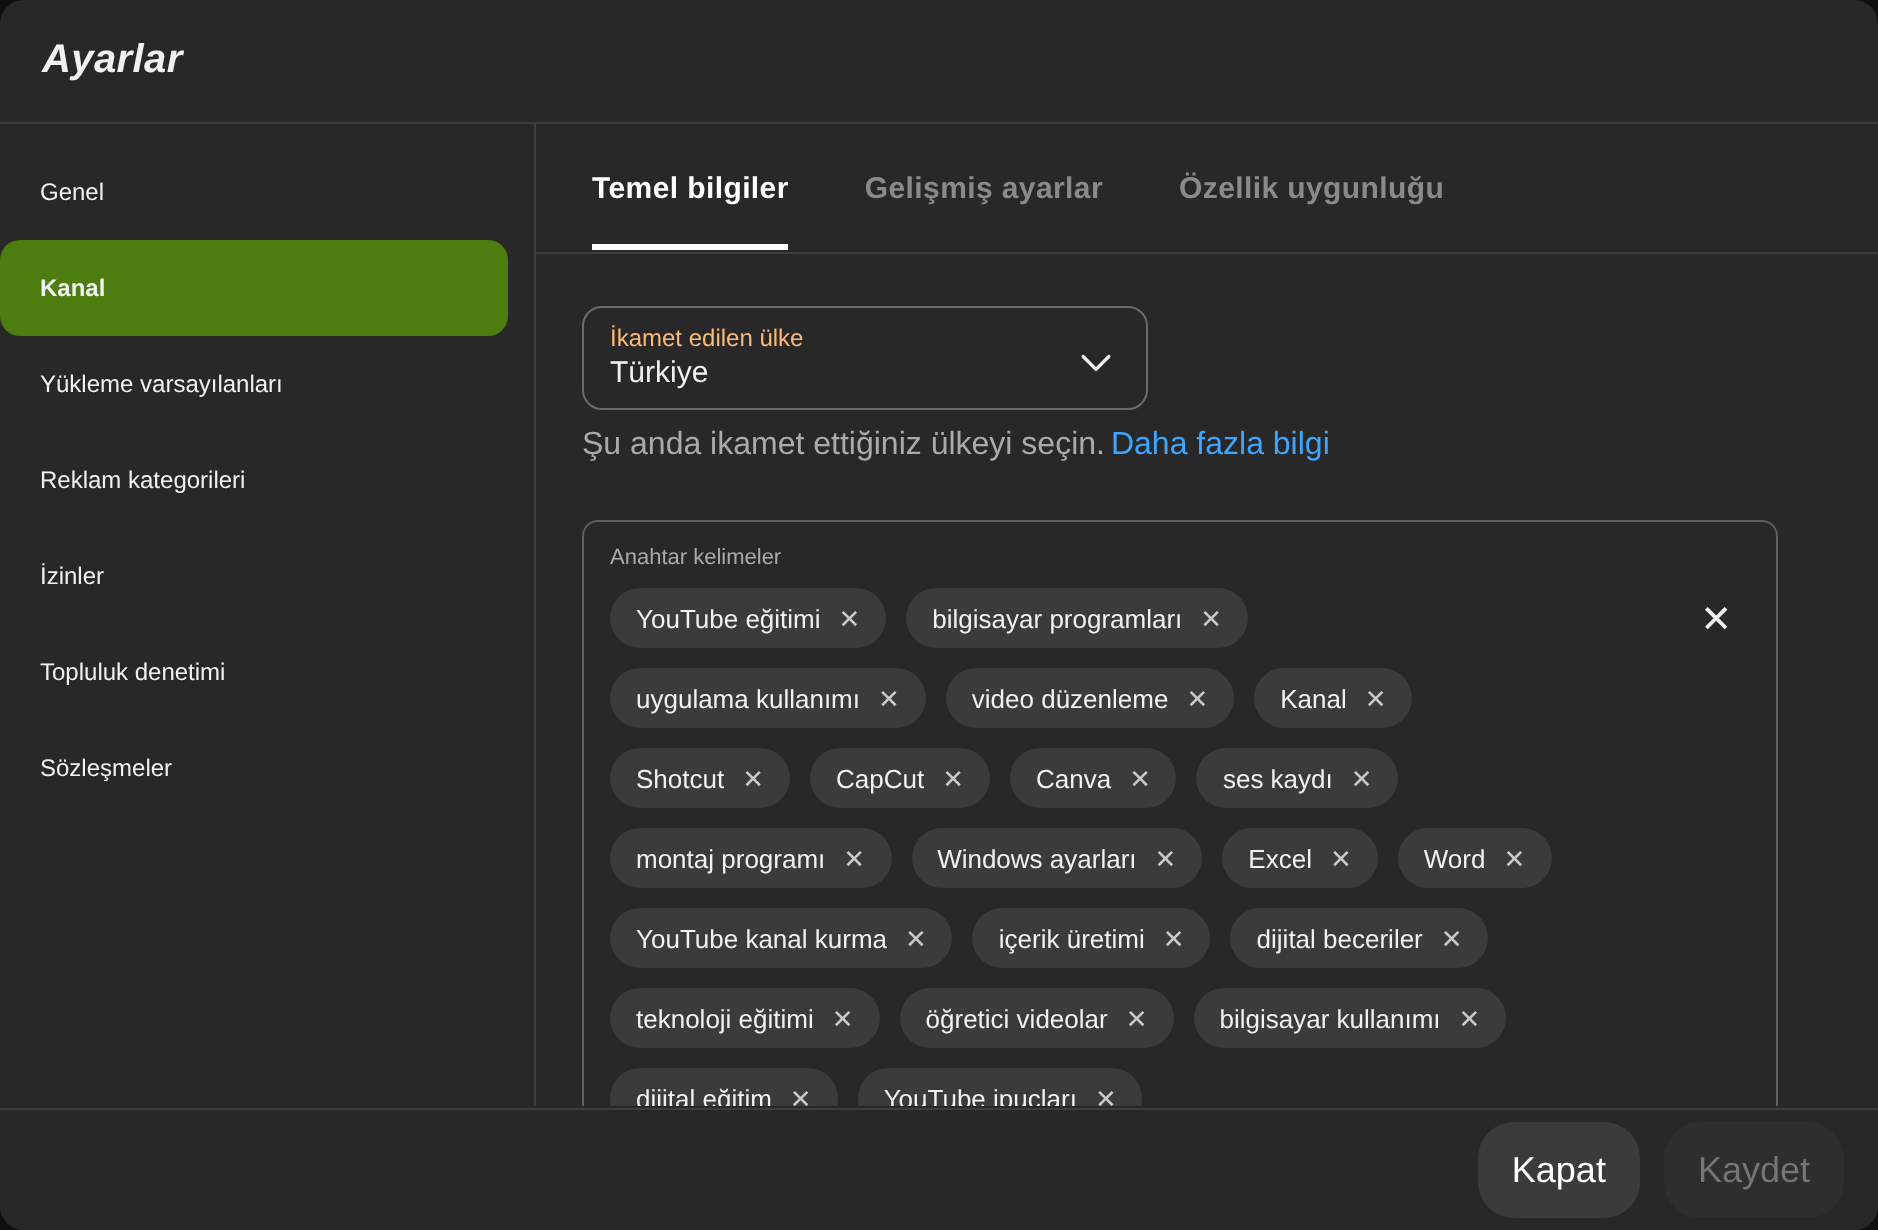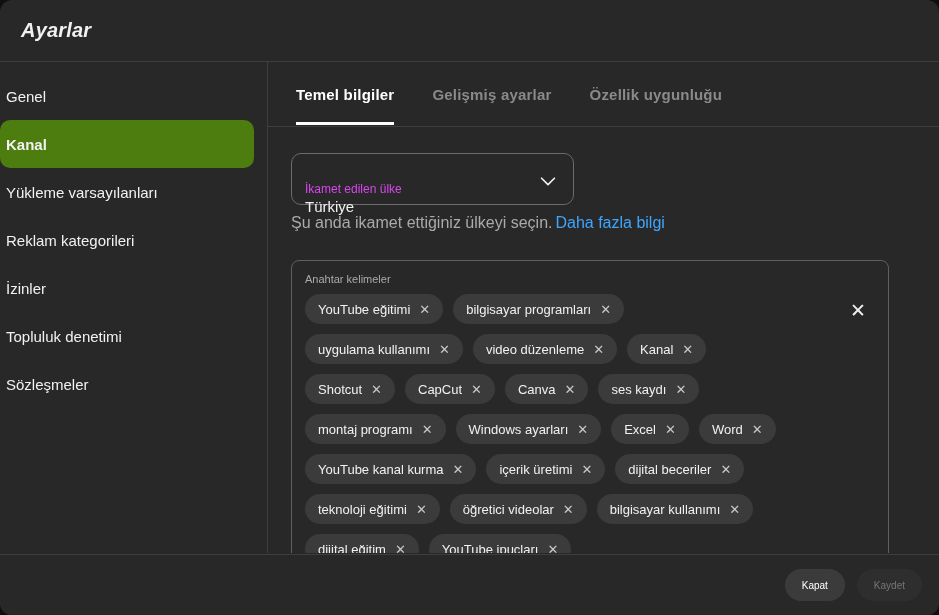--- a/index.html
+++ b/index.html
@@ -14,22 +14,22 @@
     border-bottom:1px solid #3e3e3e;
     font-style:italic;
   }
   .header .title{ font-size:20px; font-weight:700; color:#f1f1f1; letter-spacing:.2px; }
   
   .body{ display:flex; height:491px; }
   .sidebar{
     width:268px; flex:0 0 268px; border-right:1px solid #3e3e3e; padding-top:10px;
   }
   .side-item{
-    height:48px; display:flex; align-items:center; padding-left:6px;
-    font-size:15px; font-weight:500; color:#f1f1f1; cursor:pointer;
+    height:48px; display:flex; align-items:center; padding-left:20px;
+    font-size:12px; font-weight:500; color:#f1f1f1; cursor:pointer;
     border-radius:10px; margin-right:13px;
   }
   .side-item.selected{ background:#4d7c0f; font-weight:700; }
   
   .main{ flex:1; display:flex; flex-direction:column; min-width:0; }
   .tabs{
     height:65px; display:flex; align-items:flex-end; gap:38px; padding-left:28px;
     border-bottom:1px solid #3e3e3e;
   }
   .tab{
@@ -39,21 +39,21 @@
   .tab.active{ color:#fff; }
   .tab.active::after{
     content:""; position:absolute; left:0; right:0; bottom:1px; height:3px; background:#fff;
   }
   .content{ flex:1; overflow:hidden; padding:26px 0 0 23px; position:relative; }
   
   .dropdown{
     position:relative; width:283px; height:52px; border:1px solid #6b6b6b;
     border-radius:10px; padding:8px 40px 0 13px; cursor:pointer; background:transparent;
   }
-  .dropdown .dd-label{ display:block; font-size:12px; color:#d946ef; line-height:14px;margin-top:20px; }
+  .dropdown .dd-label{ display:block; font-size:12px; color:#fdba74; line-height:14px; }
   .dropdown .dd-value{ display:block; font-size:15px; font-weight:500; color:#f1f1f1; line-height:22px; }
   .dropdown .chev{ position:absolute; right:14px; top:16px; width:22px; height:22px; }
   .helper{ margin-top:9px; font-size:16px; color:#aaa; }
   .helper a{ color:#3ea6ff; text-decoration:none; margin-left:3px; cursor:pointer; }
   
   .kw-box{
     position:relative; width:598px; height:340px; margin-top:28px;
     border:1px solid #5f5f5f; border-radius:8px; padding:12px 13px 0 13px;
   }
   .kw-label{ font-size:11px; color:#aaa; display:block; margin-bottom:9px; }
@@ -68,22 +68,22 @@
     position:absolute; top:40px; right:22px; font-size:19px; color:#eee;
     cursor:pointer; line-height:1; background:none; border:none; font-family:inherit;
   }
   
   .footer{
     position:absolute; left:0; right:0; bottom:0; height:61px; background:#282828;
     border-top:1px solid #3e3e3e; display:flex; align-items:center;
     justify-content:flex-end; gap:12px; padding-right:17px;
   }
   .btn{
-    height:32px; padding:0 17px; border-radius:18px; border:none;
-    font-family:inherit; font-size:10px; font-weight:500; cursor:pointer;
+    height:48px; padding:0 17px; border-radius:18px; border:none;
+    font-family:inherit; font-size:18px; font-weight:500; cursor:pointer;
   }
   .btn-close{ background:#3b3b3b; color:#fff; }
   .btn-save{ background:#2e2e2e; color:#757575; cursor:default; }
 </style>
 </head>
 <body>
 
 <div class="dialog">
 
   <div class="header">

